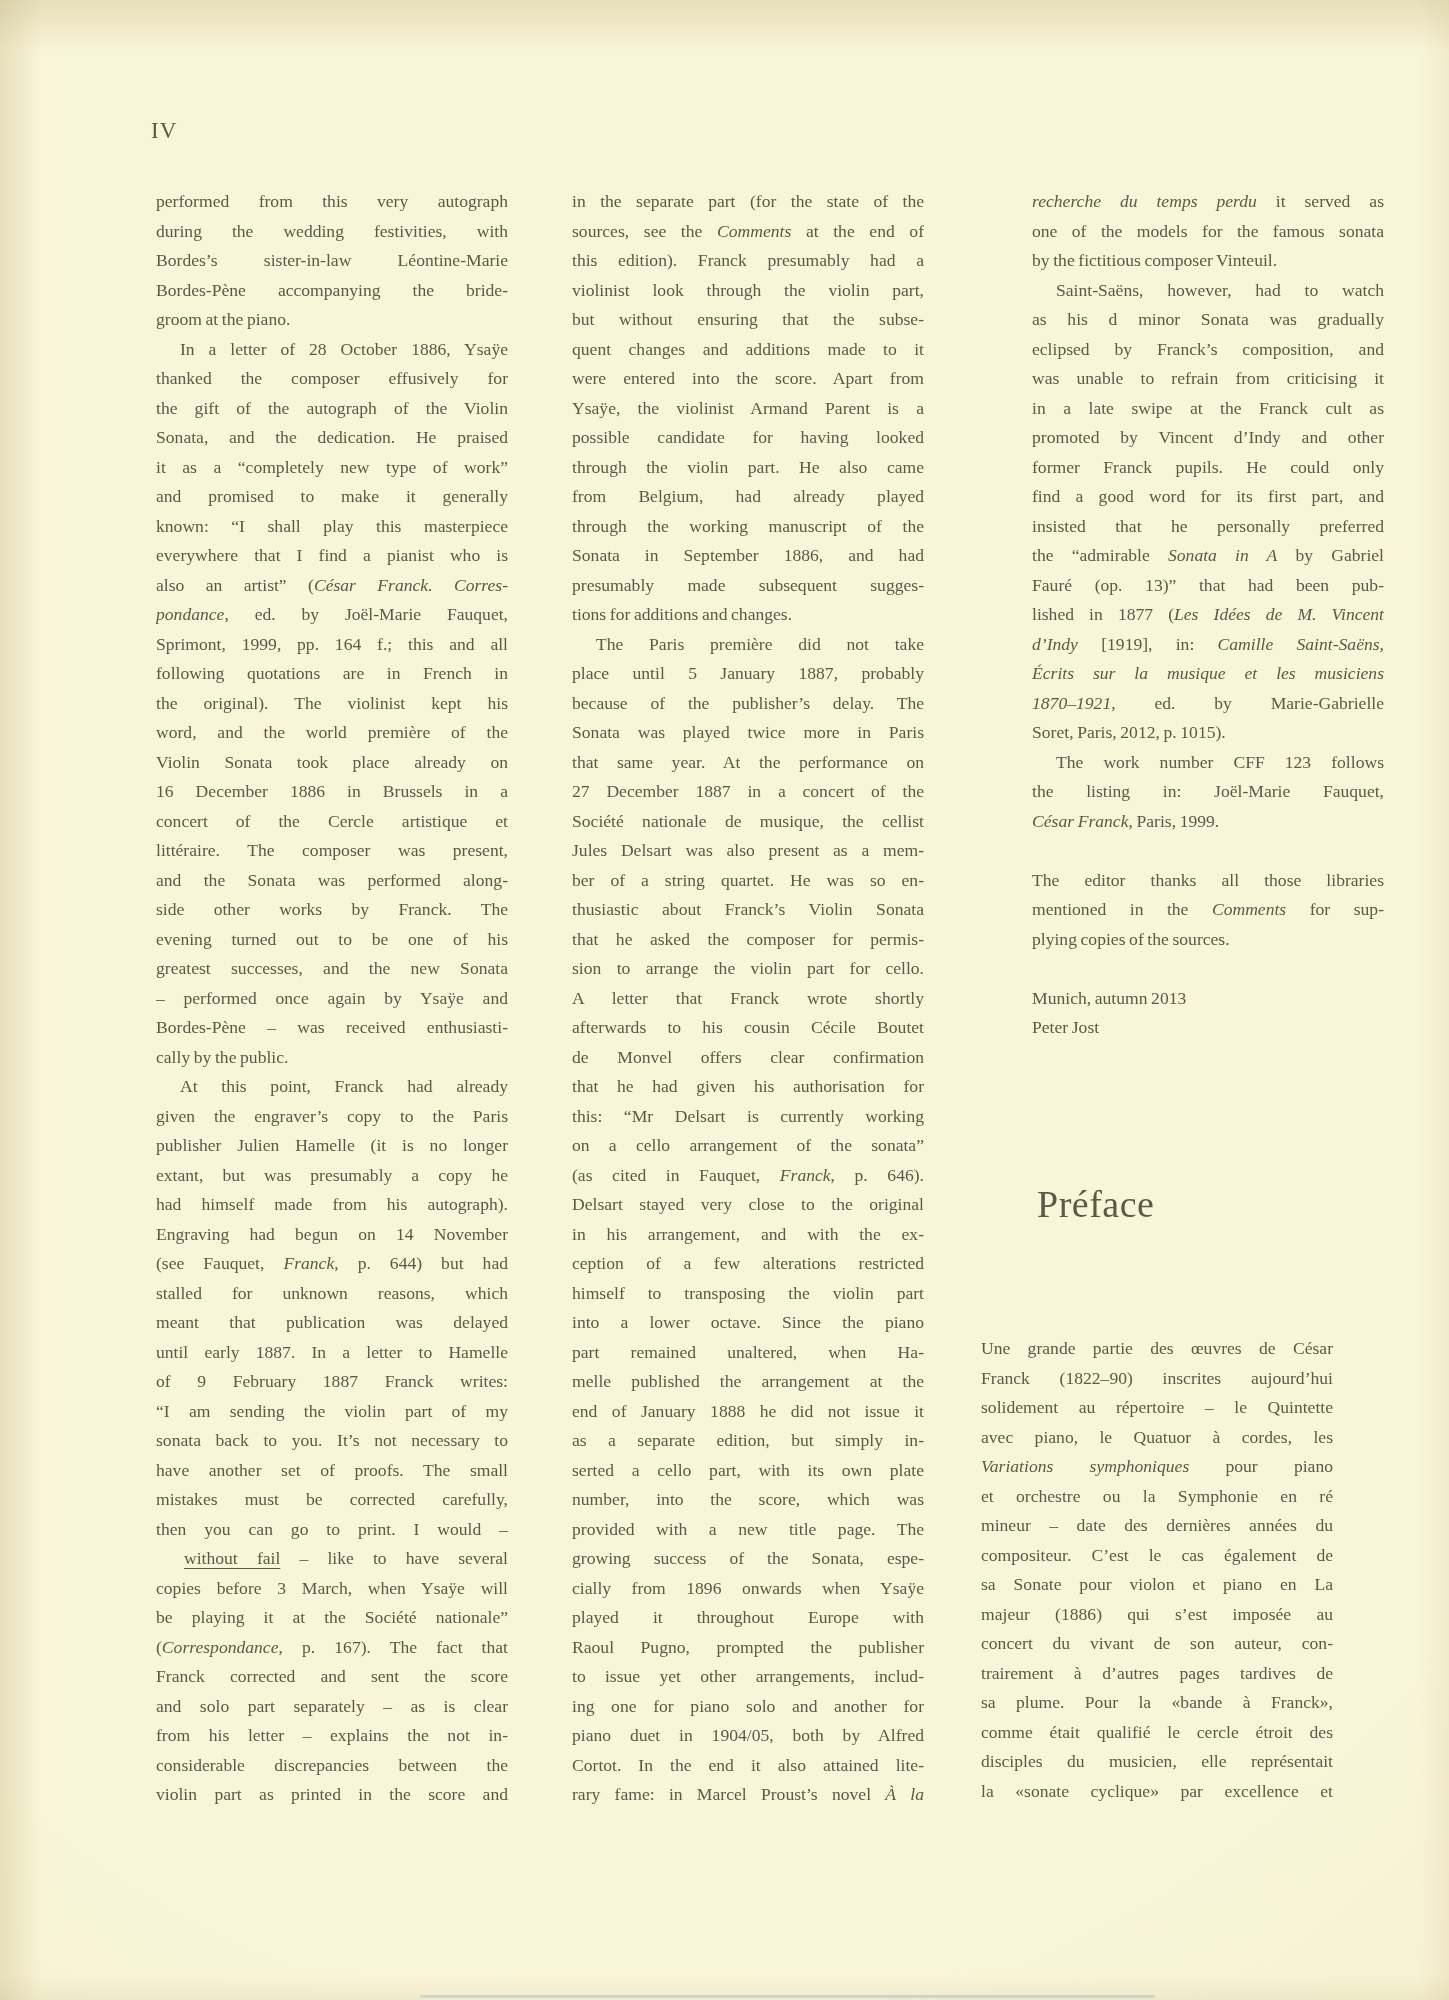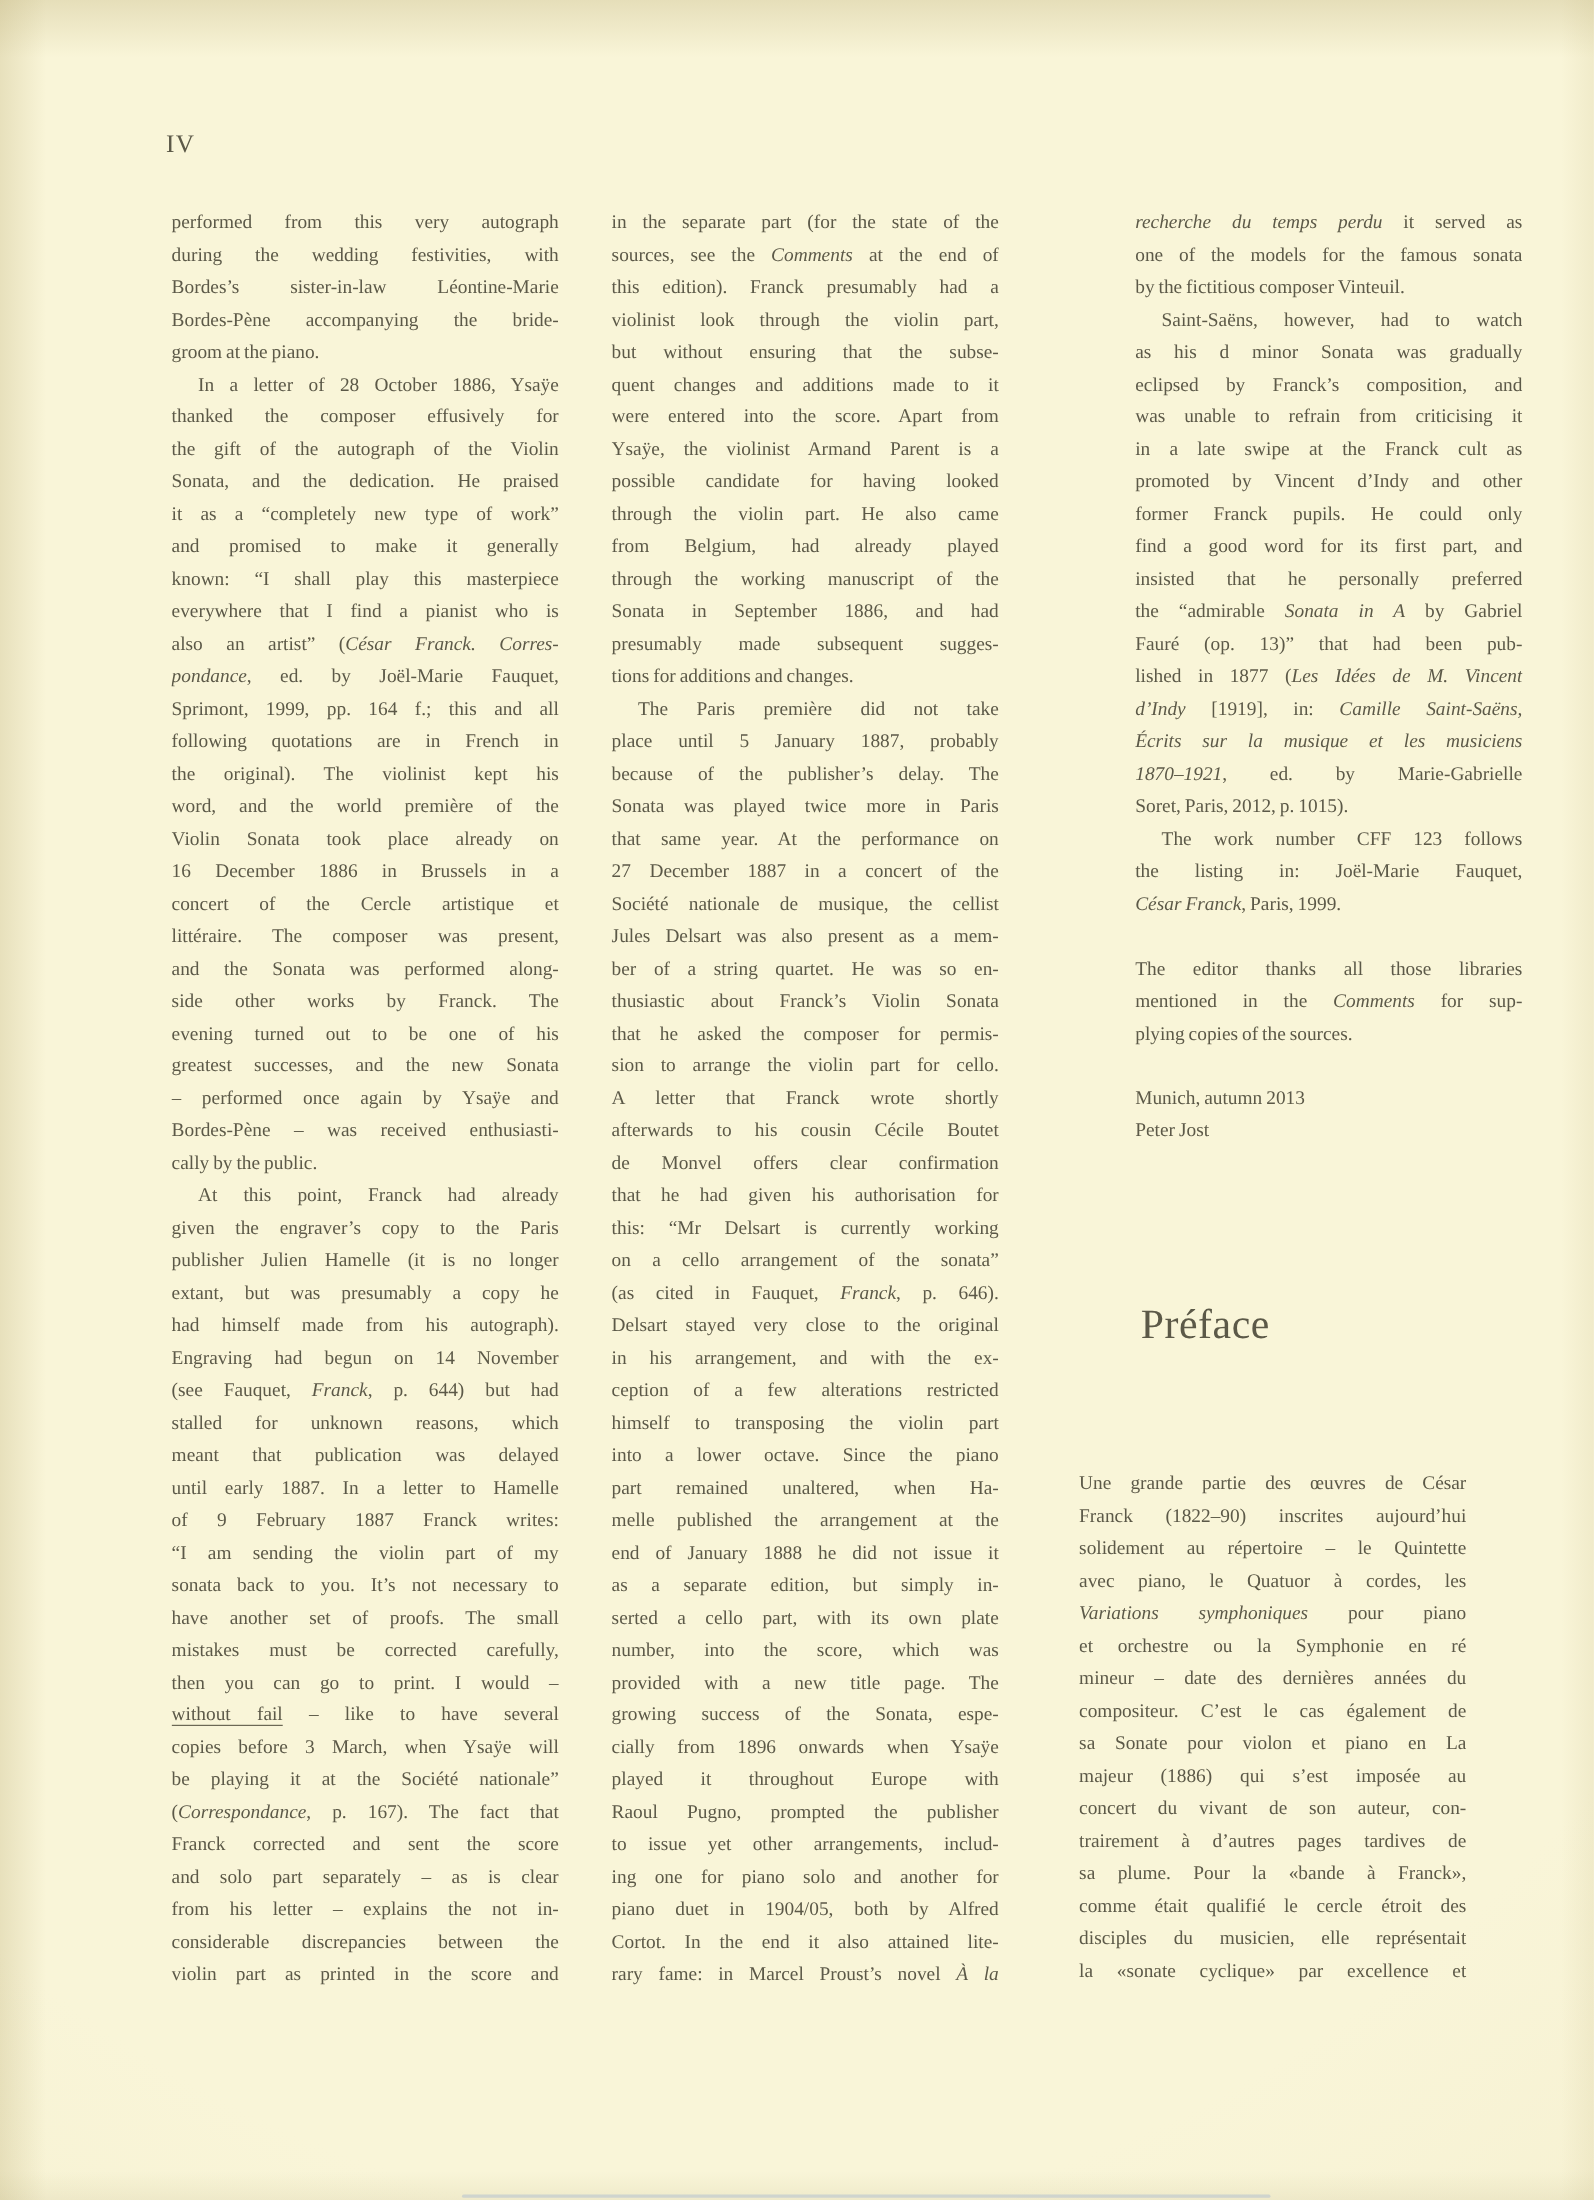--- a/index.html
+++ b/index.html
@@ -27,31 +27,31 @@
   }
   .pagenum{
     position:absolute;left:151px;top:118px;
     font-size:23px;letter-spacing:1px;
   }
   .col{
     position:absolute;top:187px;width:352px;
     font-size:17.6px;line-height:29.5px;word-spacing:-0.8px;
   }
   #col1{left:156px;}
-  #col2{left:556px;}
+  #col2{left:572px;}
   #col3-top{left:992px;margin-left:40px;}
   #col3-french{left:981px;top:1334px;}
   .line{
     height:29.5px;overflow:hidden;
     text-align:justify;text-align-last:justify;
   }
   .line.end{text-align-last:left;}
   .line.ind{text-indent:24px;}
   .it{font-style:italic;}
-  .ul{text-decoration:underline;text-underline-offset:4px;text-decoration-thickness:1px;}
+  .ul{text-decoration:underline;text-underline-offset:4px;text-decoration-thickness:1px;margin-left:28px;}
   .preface-heading{
     position:absolute;left:1037px;top:1182px;
     font-size:38px;letter-spacing:0.5px;
   }
   .artifact-line{
     position:absolute;left:420px;top:1995px;width:735px;height:3px;
     background:var(--artifact);opacity:0.6;border-radius:2px;
   }
 </style>
 </head>

